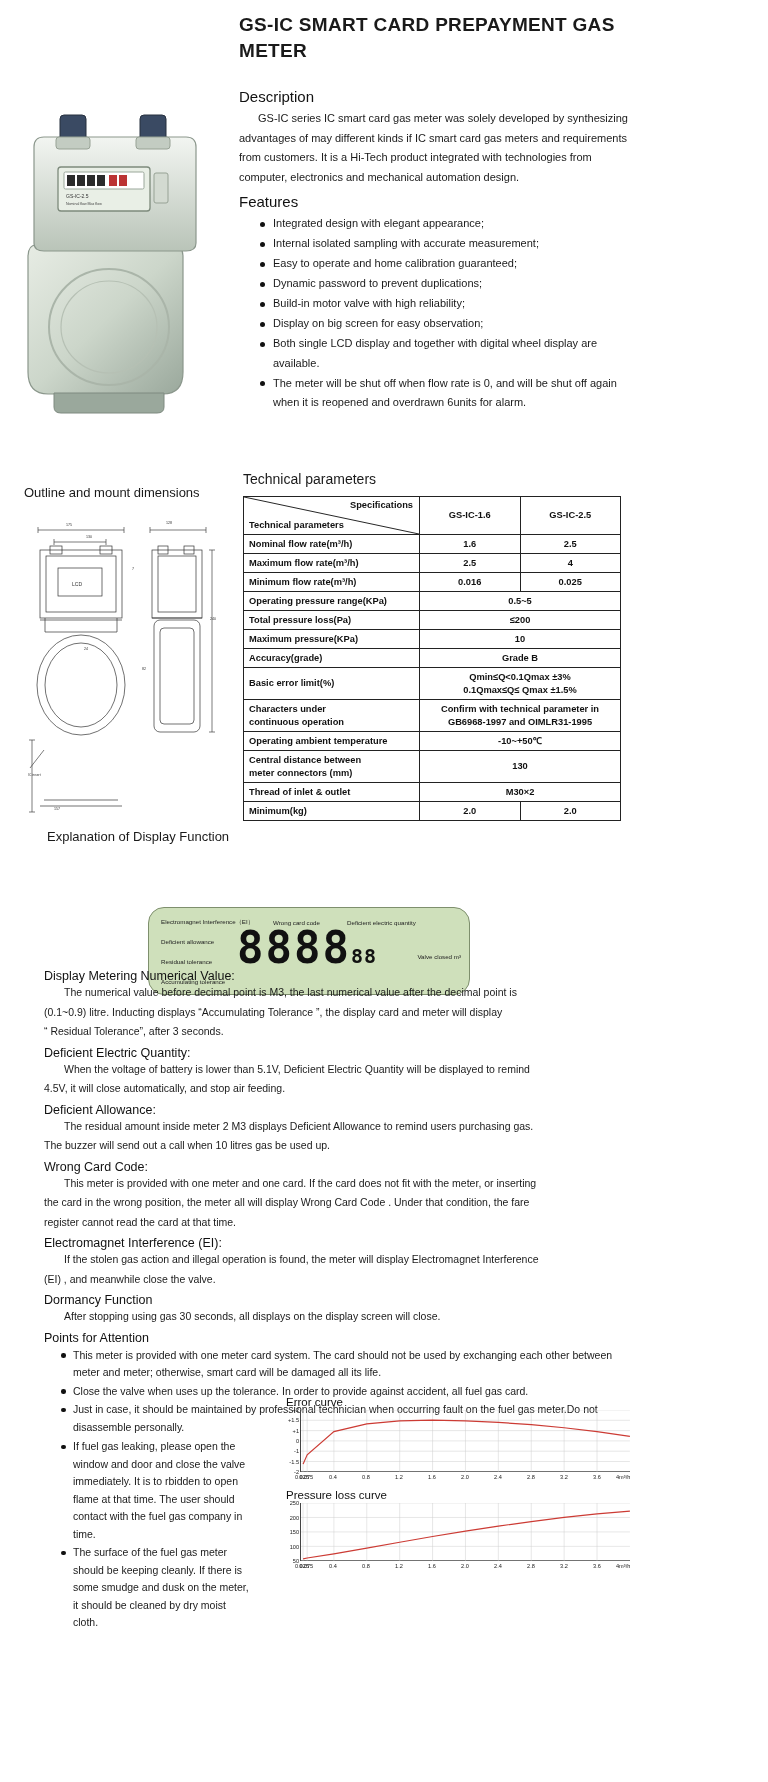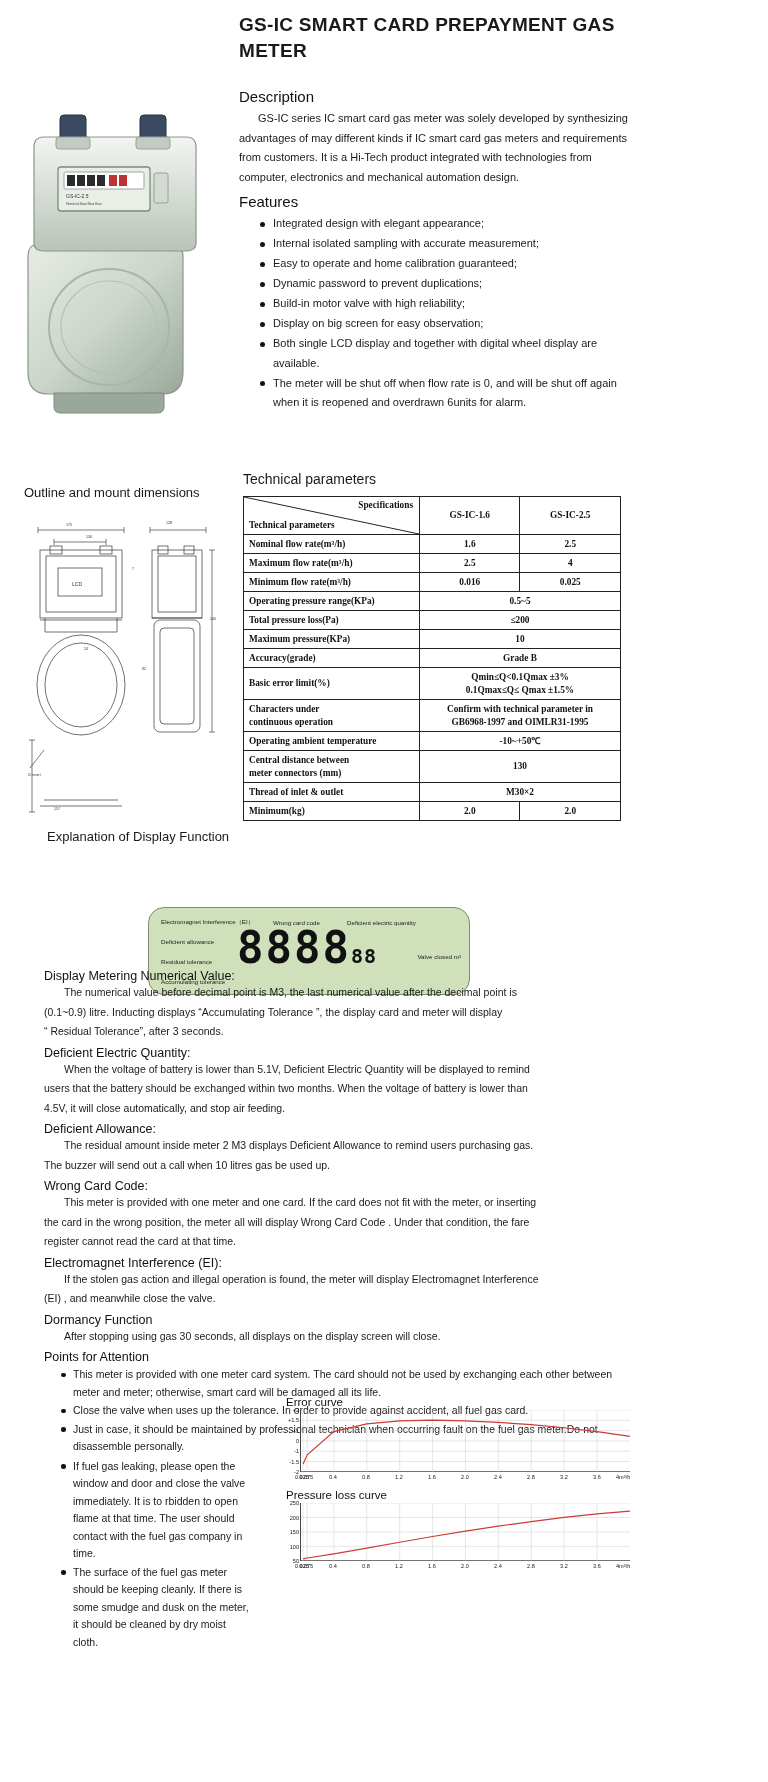--- a/index.html
+++ b/index.html
@@ -30,21 +30,21 @@
   }
 
   
   .outline-head { position:absolute; left:24px; top:485px; font-size:13px; }
   .dims { position:absolute; left:14px; top:510px; width:215px; height:320px; }
 
   
   .tp-head { position:absolute; left:243px; top:471px; font-size:14px; }
   table.tp {
     position:absolute; left:243px; top:496px; width:378px;
-    border-collapse:collapse; font-size:9.3px;font-family:Liberation Serif, serif;
+    border-collapse:collapse; font-size:9.3px;
   }
   table.tp td {
     border:1px solid #222; padding:2.5px 5px; line-height:13px; font-weight:600; color:#111;
   }
   table.tp td.val { text-align:center; font-weight:600; }
   table.tp td.lbl { width:176px; }
   .corner { position:relative; height:38px; padding:0 !important; }
   .corner .spec { position:absolute; right:6px; top:2px; font-weight:600; }
   .corner .tech { position:absolute; left:5px; bottom:2px; font-weight:600; }
   .corner svg { position:absolute; inset:0; width:100%; height:100%; }
@@ -306,21 +306,20 @@
   </div>
 
   <div class="expl">
     <h3>Display Metering Numerical Value:</h3>
     <p>The numerical value before decimal point is M3, the last numerical value after the decimal point is</p>
     <p class="noind">(0.1~0.9) litre. Inducting displays “Accumulating Tolerance ”, the display card  and meter will display</p>
     <p class="noind">“ Residual Tolerance”, after 3 seconds.</p>
 
     <h3>Deficient Electric Quantity:</h3>
     <p>When the voltage of battery is lower than 5.1V,  Deficient Electric Quantity  will be displayed to remind</p>
-    <p class="noind">users that the battery should be exchanged within two months. When the voltage of  battery is lower than</p>
     <p class="noind">4.5V, it will close automatically, and stop air feeding.</p>
 
     <h3>Deficient Allowance:</h3>
     <p>The residual amount inside meter 2 M3 displays  Deficient Allowance  to remind users purchasing gas.</p>
     <p class="noind">The buzzer will send out a call when 10 litres gas be used up.</p>
 
     <h3>Wrong Card Code:</h3>
     <p>This meter is provided with one meter and one card. If the card does not fit with the meter, or inserting</p>
     <p class="noind">the card in the wrong position, the meter all will display  Wrong Card Code . Under that condition, the fare</p>
     <p class="noind">register  cannot read the card at that time.</p>

